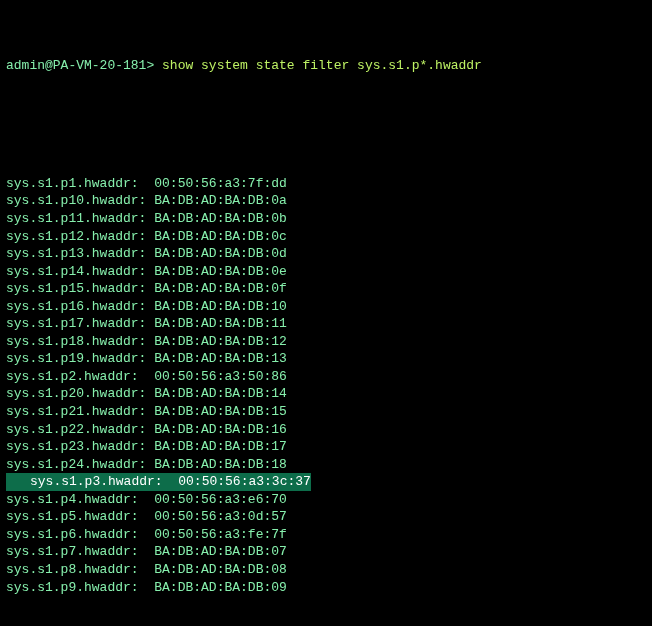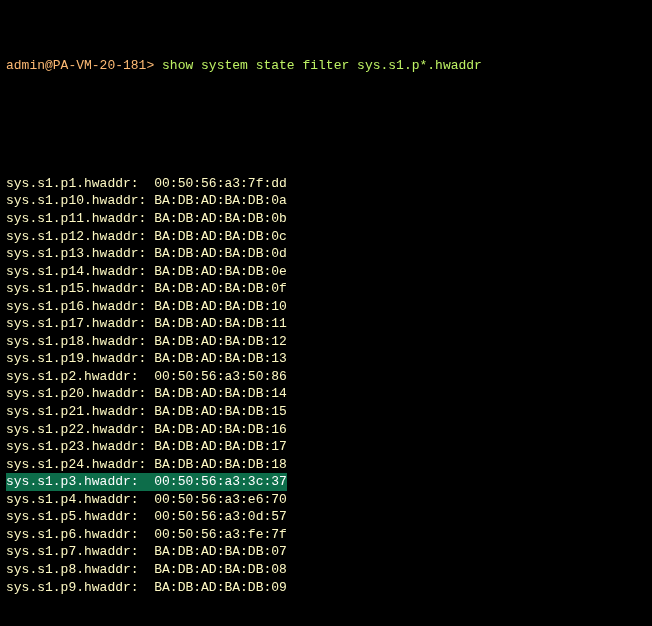--- a/index.html
+++ b/index.html
@@ -10,32 +10,33 @@
     font-family: "Consolas", "Menlo", "Courier New", monospace;
     font-size: 13px;
     line-height: 1.35;
     width: 652px;
   }
   .terminal {
     padding: 4px 6px;
     white-space: pre;
   }
   .prompt-line .prompt {
-    color: #fdba74;
+    color: #86efac;
   }
   .prompt-line .cmd {
     color: #bef264;
   }
   .hw-row {
-    color: #fef9c3;
+    color: #86efac;
   }
   .hw-row.highlight {
     background: #0d6d4a;
     color: #ffffff;
     display: inline-block;
+    padding-left: 24px;
   }
   .blank {
     height: 13px;
   }
 </style>
 </head>
 <body>
 
 <div class="terminal">
 

